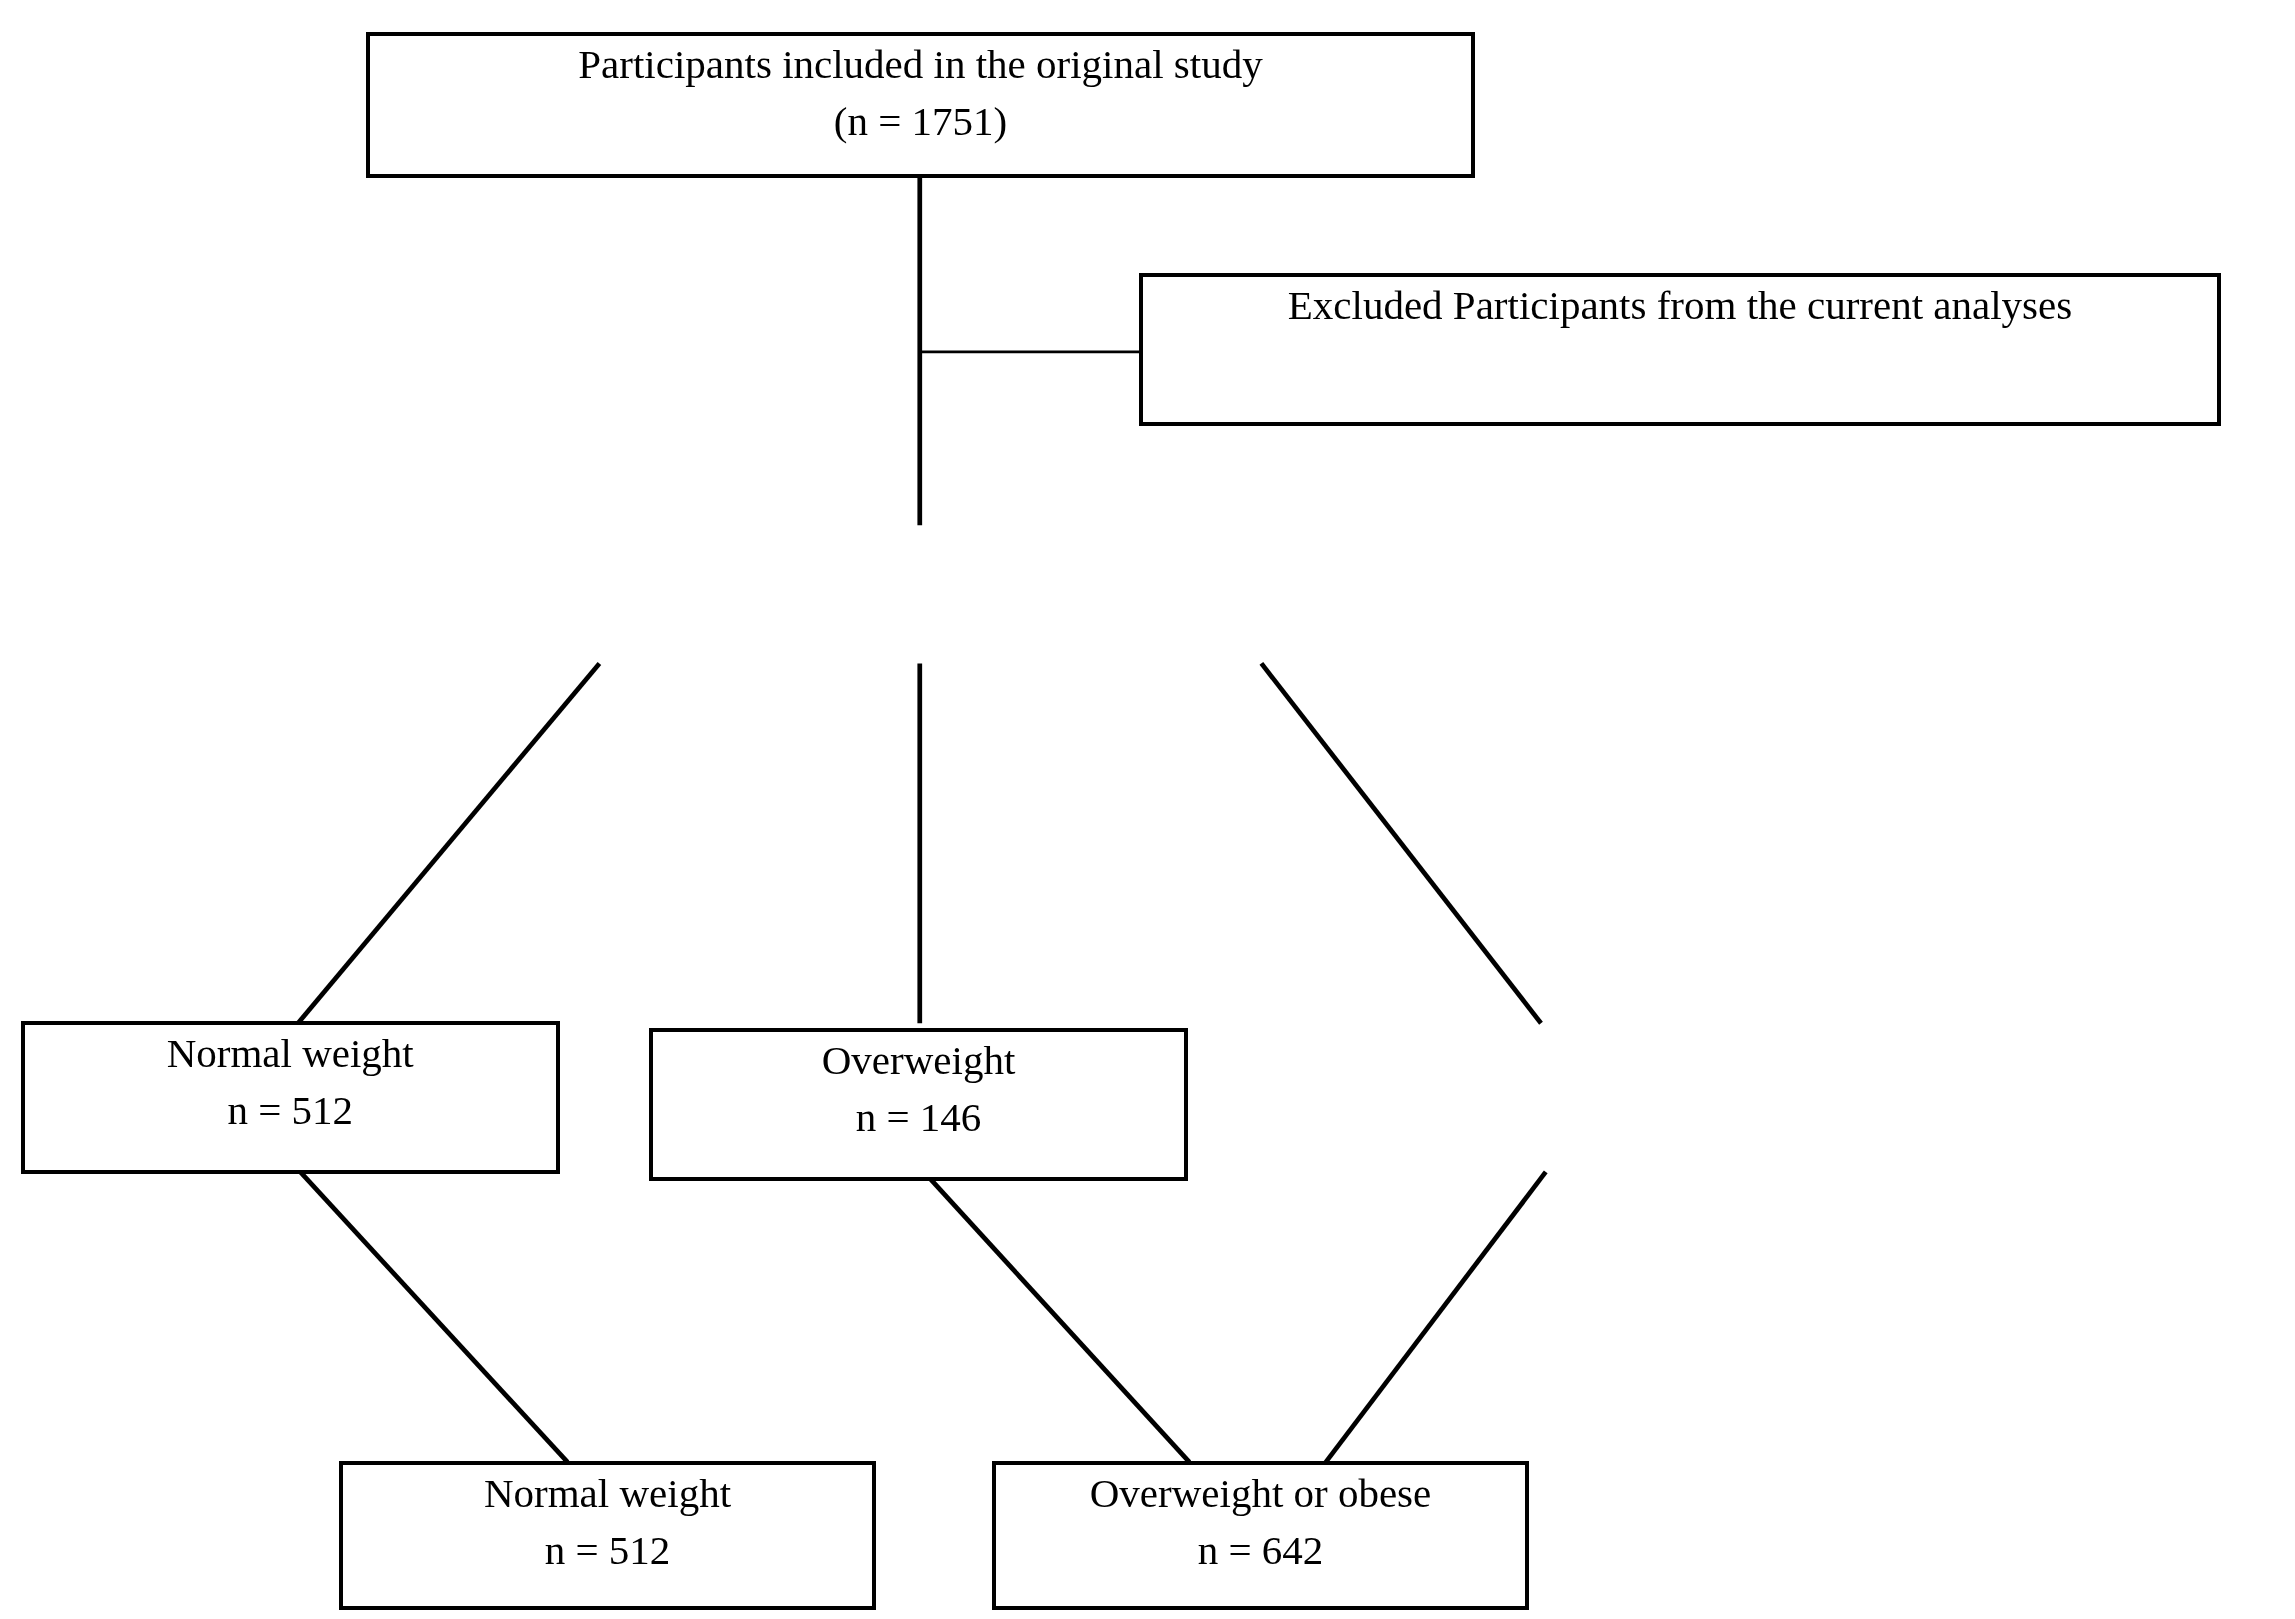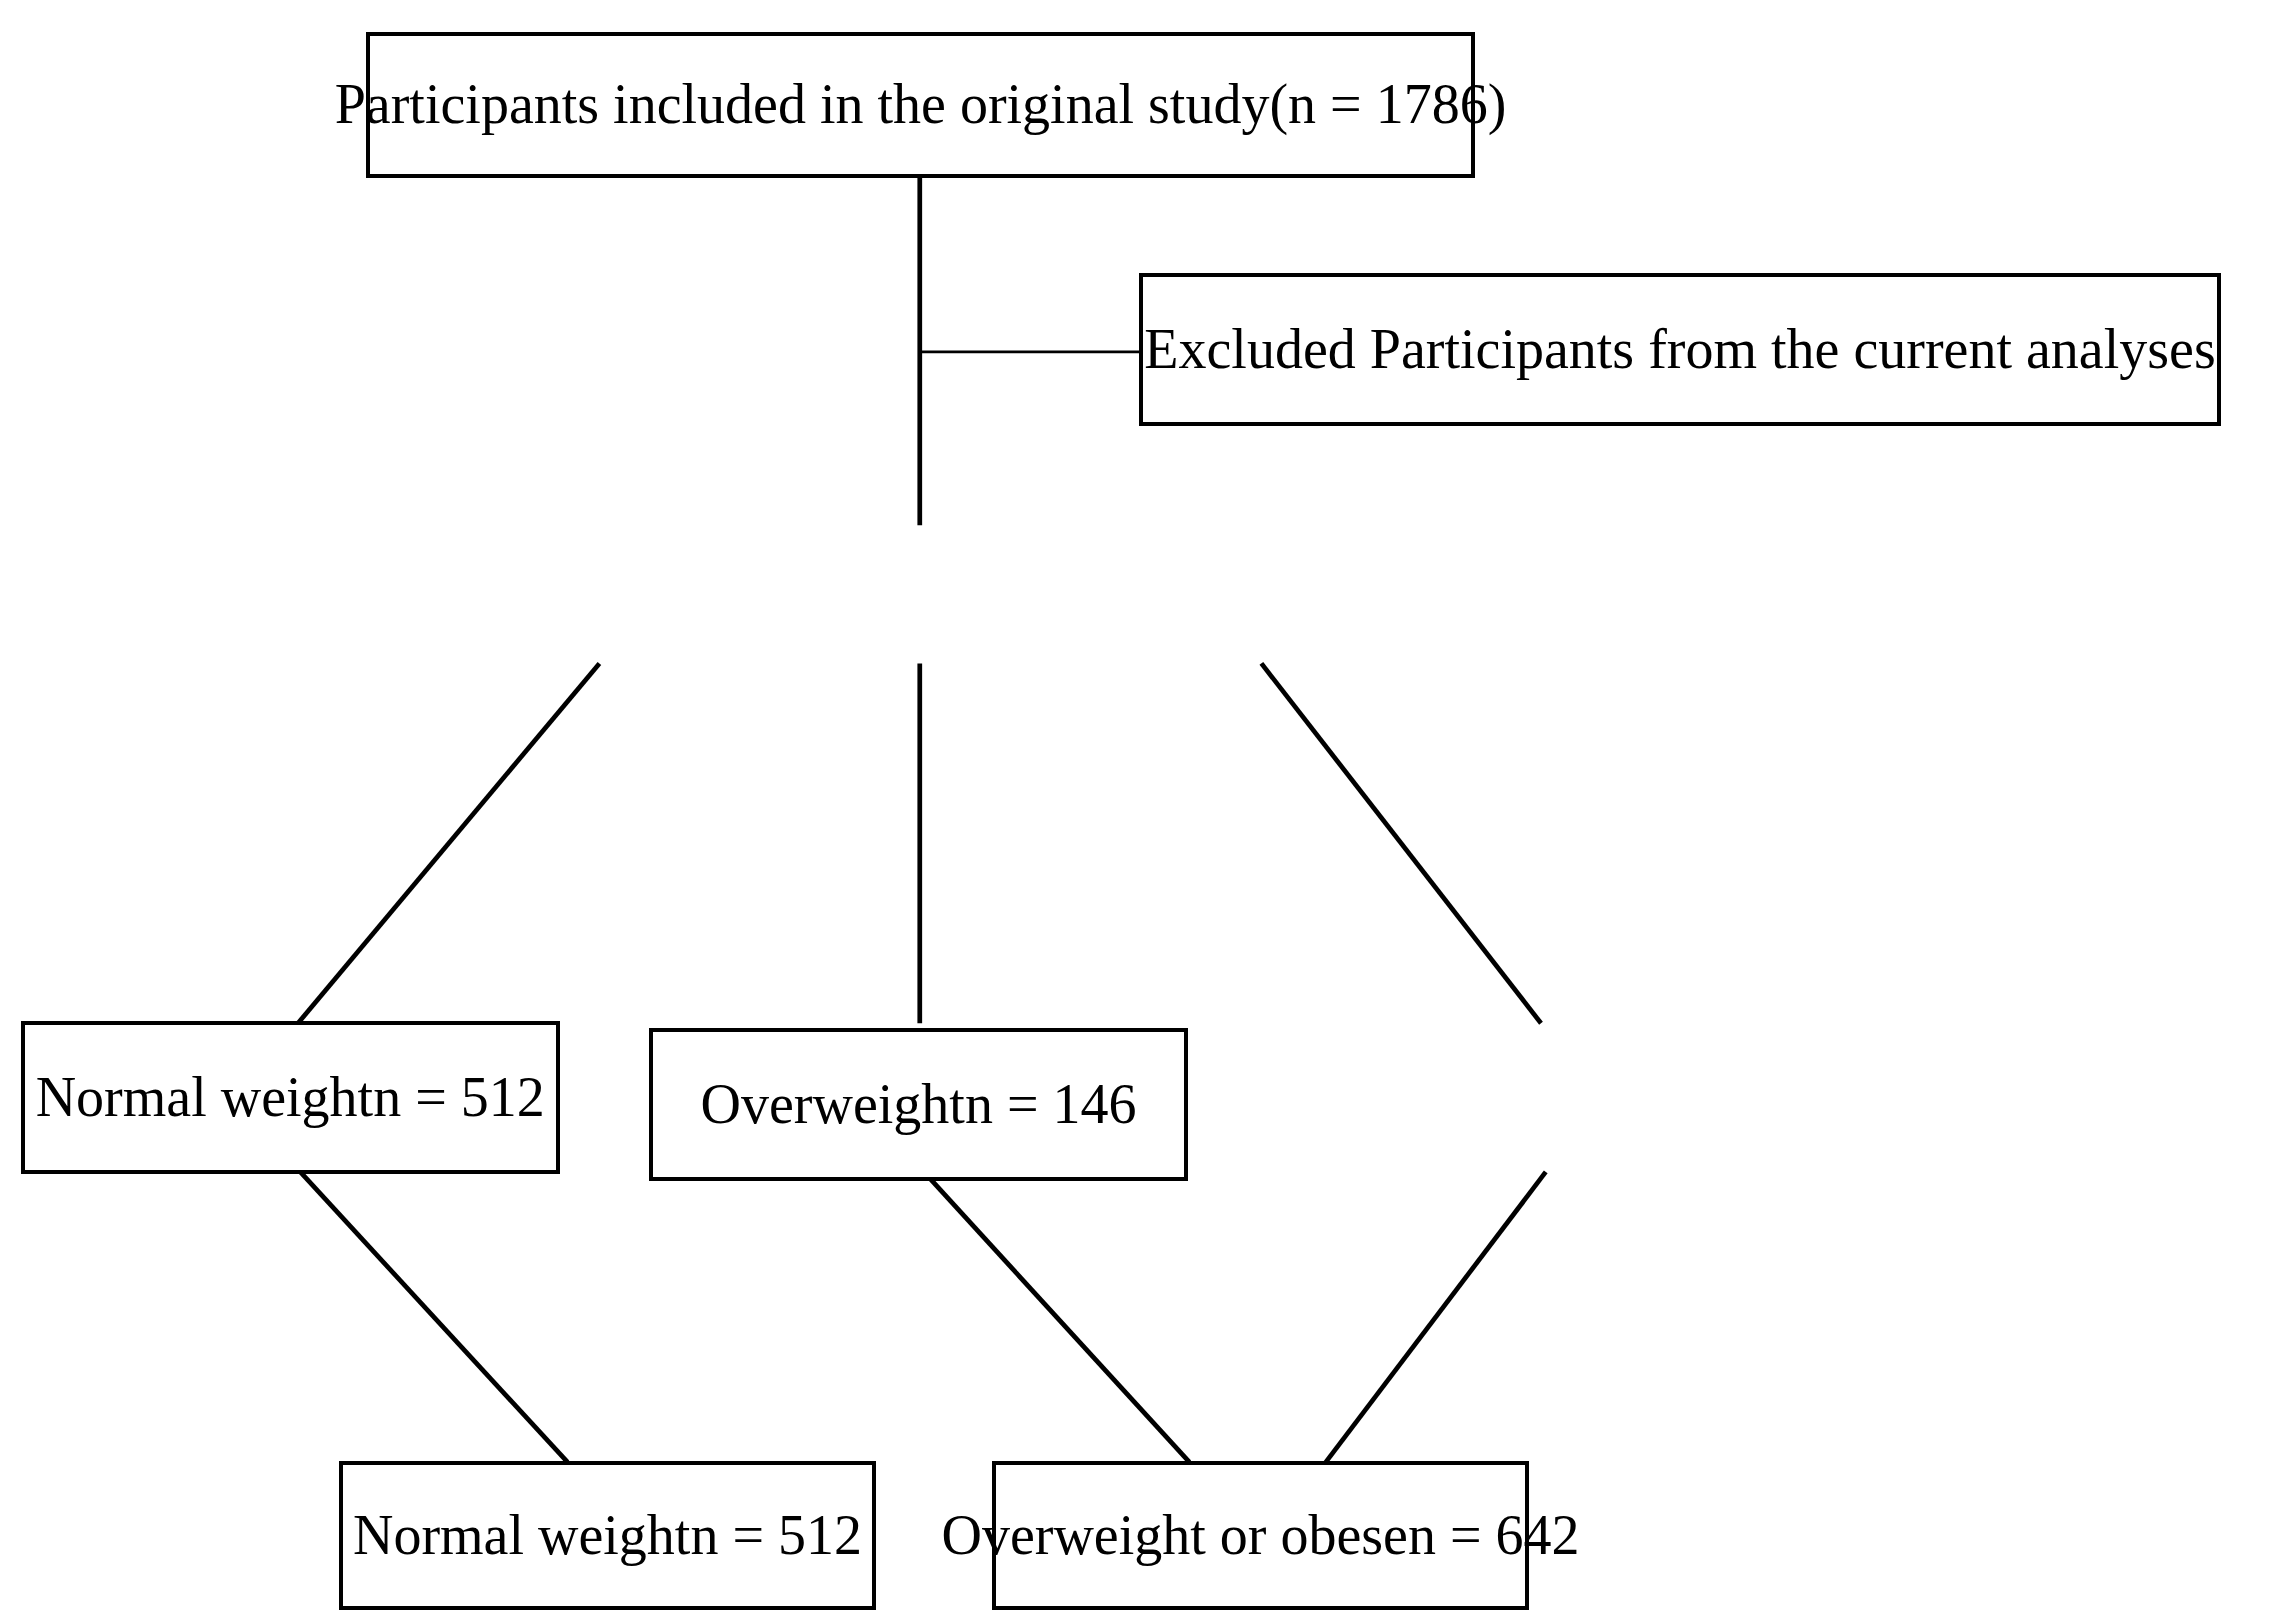--- a/index.html
+++ b/index.html
@@ -22,25 +22,25 @@
     top: 0;
     width: 2295px;
     height: 1620px;
   }
   .fbox {
     position: absolute;
     box-sizing: border-box;
     border: 4.1px solid #000000;
     background: #ffffff;
     display: flex;
-    flex-direction: row;
+    flex-direction: column;
     align-items: center;
-    justify-content: center;
+    justify-content: flex-start;
     text-align: center;
-    font-size: 56px;
+    font-size: 41px;
     line-height: 1.38;
     white-space: nowrap;
   }
   .fbox span { display: block; }
 </style>
 </head>
 <body>
 
 <div class="canvas">
 
@@ -55,21 +55,21 @@
     <line x1="1559" y1="1124" x2="1559" y2="1734" stroke="#000000" stroke-width="8"></line>
     <line x1="2138" y1="1124" x2="2612" y2="1734" stroke="#000000" stroke-width="8"></line>
 
     <line x1="509" y1="1986" x2="962" y2="2478" stroke="#000000" stroke-width="8"></line>
     <line x1="1566" y1="1986" x2="2016" y2="2478" stroke="#000000" stroke-width="8"></line>
     <line x1="2620" y1="1986" x2="2244" y2="2482" stroke="#000000" stroke-width="8"></line>
   </svg>
 
   <div class="fbox" style="left:366px; top:32px; width:1109px; height:146px;">
     <span>Participants included in the original study</span>
-    <span>(n = 1786)</span>
+    <span>(n = 1751)</span>
   </div>
 
   <div class="fbox" style="left:1139px; top:273px; width:1082px; height:153px;">
     <span>Excluded Participants from the current analyses</span>
   </div>
 
 
   <div class="fbox" style="left:20.7px; top:1021px; width:539px; height:153px;">
     <span>Normal weight</span>
     <span>n = 512</span>

